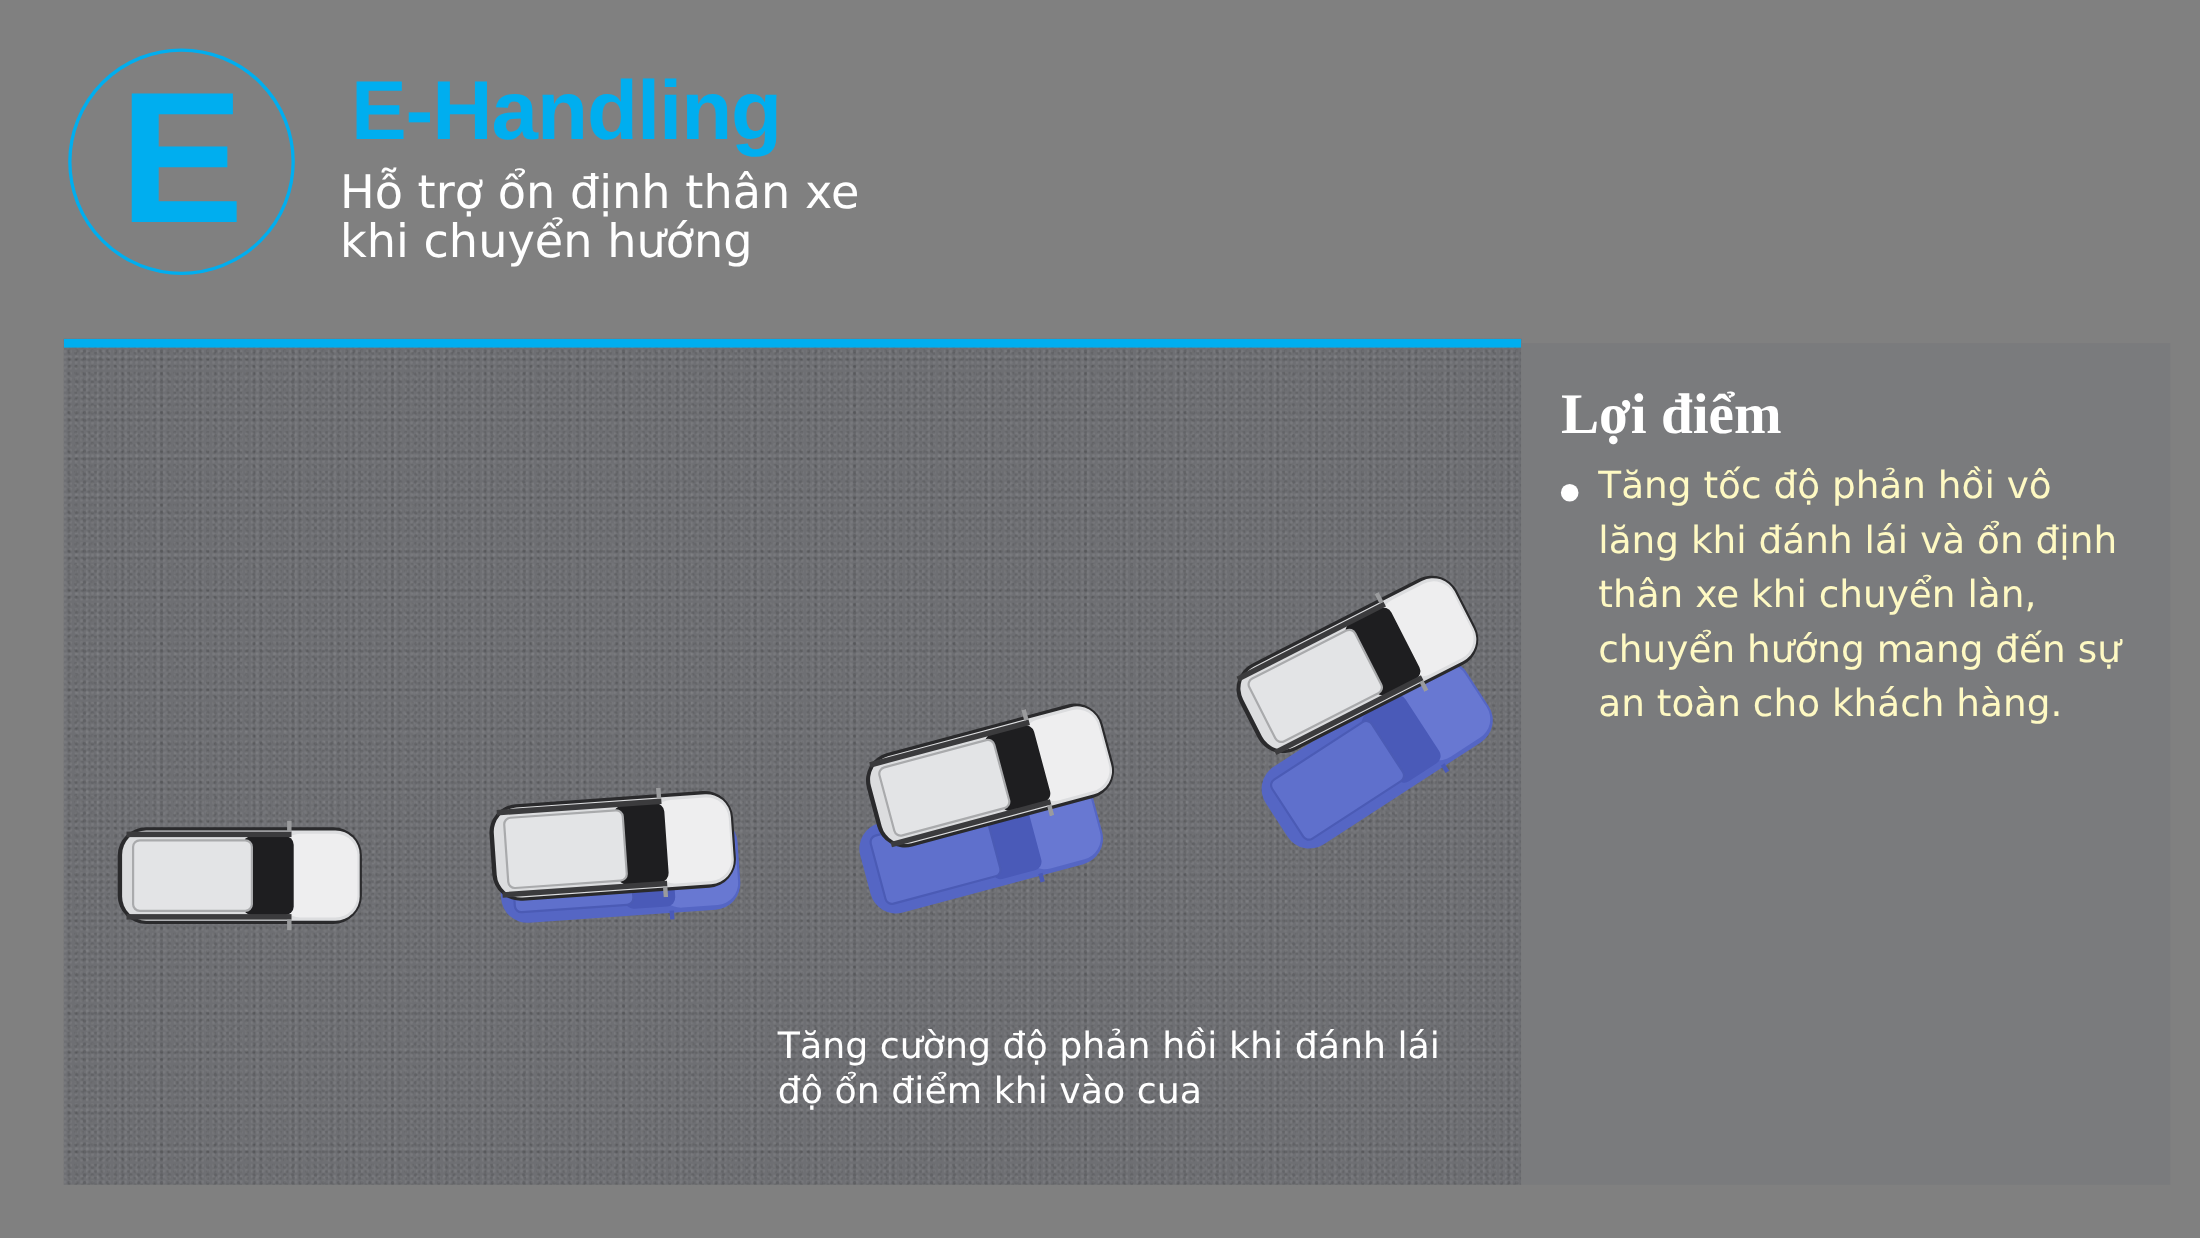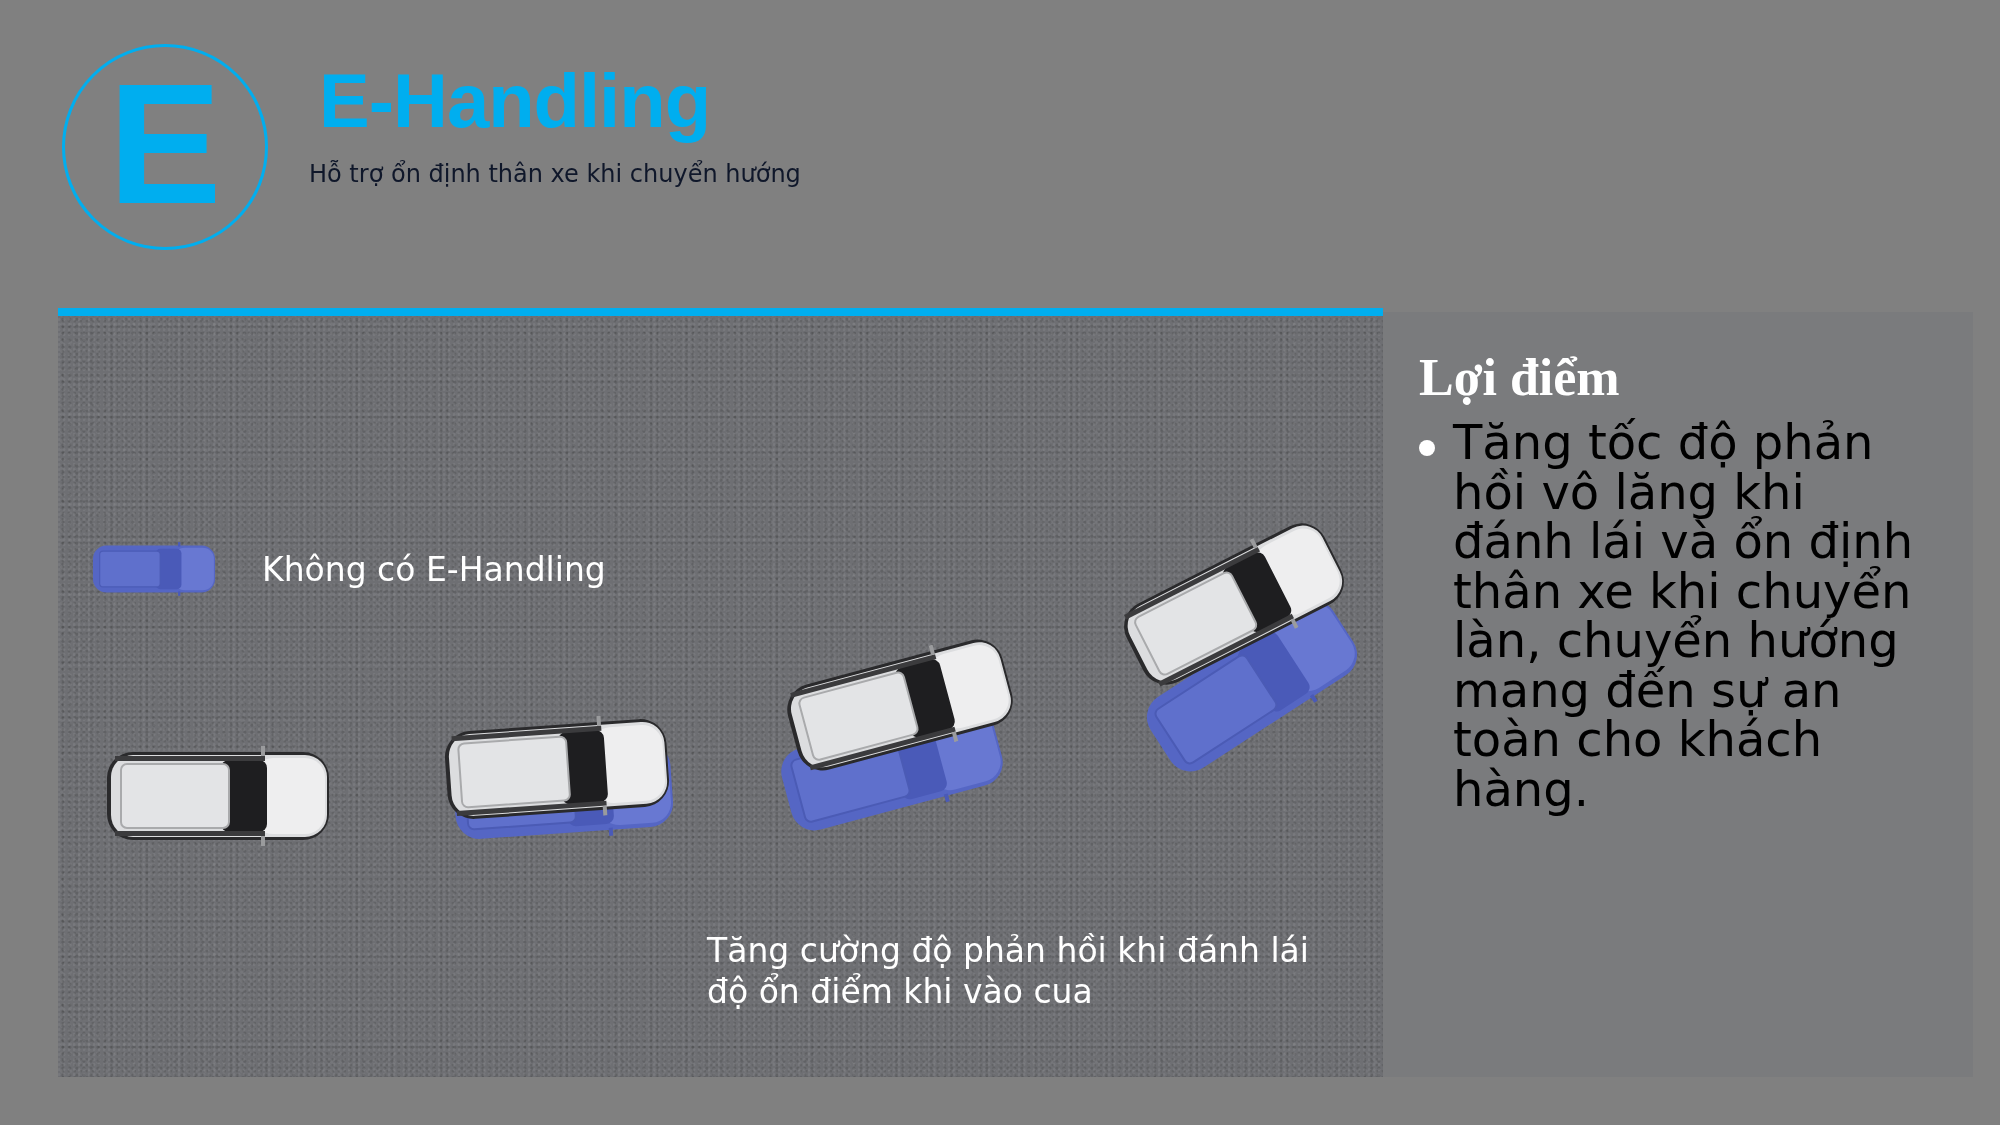--- a/index.html
+++ b/index.html
@@ -21,21 +21,21 @@
     color:#00aeef; font-family:"Liberation Sans", sans-serif;
     font-weight:bold; font-size:170px; line-height:1; padding-bottom:6px; box-sizing:border-box;
   }
   .title {
     position:absolute; left:308px; top:52px;
     color:#00aeef; font-family:"Liberation Sans", sans-serif; font-weight:bold;
     font-size:76px; line-height:1; letter-spacing:-1px; margin:11px;
   }
   .subtitle {
     position:absolute; left:309px; top:152px; width:520px;
-    color:#0f172a; font-size:24px; line-height:45px; margin:0; font-weight:normal;
+    color:#ffffff; font-size:42px; line-height:45px; margin:0; font-weight:normal;
   }
   
   .road {
     position:absolute; left:58px; top:308px; width:1325px; height:769px;
     background-color:#6e6f73;
     background-image:
       radial-gradient(circle at 20% 30%, rgba(255,255,255,.07) 1px, transparent 2px),
       radial-gradient(circle at 70% 60%, rgba(0,0,0,.12) 1px, transparent 2px),
       radial-gradient(circle at 40% 80%, rgba(255,255,255,.05) 1px, transparent 2px),
       radial-gradient(circle at 85% 15%, rgba(0,0,0,.10) 1px, transparent 2px);
@@ -55,43 +55,37 @@
   .benefits {
     position:absolute; left:1383px; top:312px; width:590px; height:765px;
     background:#7a7b7d;
   }
   .benefits-title {
     position:absolute; left:36px; top:40px; margin:0;
     color:#fff; font-family:Liberation Serif, serif; font-weight:bold;
     font-size:52px; line-height:1;
   }
   .benefit-list { position:absolute; left:34px; top:106px; width:520px; margin:0; padding:0; list-style:none; }
-  .benefit-item { position:relative; padding-left:36px; color:#000000; font-size:48px; line-height:49.5px; }
+  .benefit-item { position:relative; padding-left:36px; color:#fef9c3; font-size:34px; line-height:49.5px; }
   .bullet {
     position:absolute; left:2px; top:22px; width:16px; height:16px; border-radius:50%; background:#fff;
   }
 </style>
 </head>
 <body>
 
 <div class="logo-circle">
   <span class="logo-letter">E</span>
 </div>
 <h1 class="title">E-Handling</h1>
 <p class="subtitle">Hỗ trợ ổn định thân xe khi chuyển hướng</p>
 
 <div class="road">
   <div class="road-accent"></div>
 
-  <div class="legend-item" style="top:233px">
-    <svg class="legend-car" viewBox="0 0 230 100">
-      <use href="#car-blue"></use>
-    </svg>
-    <span class="legend-label">Không có E-Handling</span>
-  </div>
 
   <div id="car-layer">
       <svg viewBox="0 0 230 100" width="232" height="100" class="car" style="left: 44px; top: 438px; transform: rotate(0deg);">
         <use href="#car-white"></use>
       </svg>
       <svg viewBox="0 0 230 100" width="232" height="100" class="car" style="left: 389px; top: 433px; transform: rotate(-4deg);">
         <use href="#car-blue"></use>
       </svg>
       <svg viewBox="0 0 230 100" width="232" height="100" class="car" style="left: 383px; top: 411px; transform: rotate(-4deg);">
         <use href="#car-white"></use>

